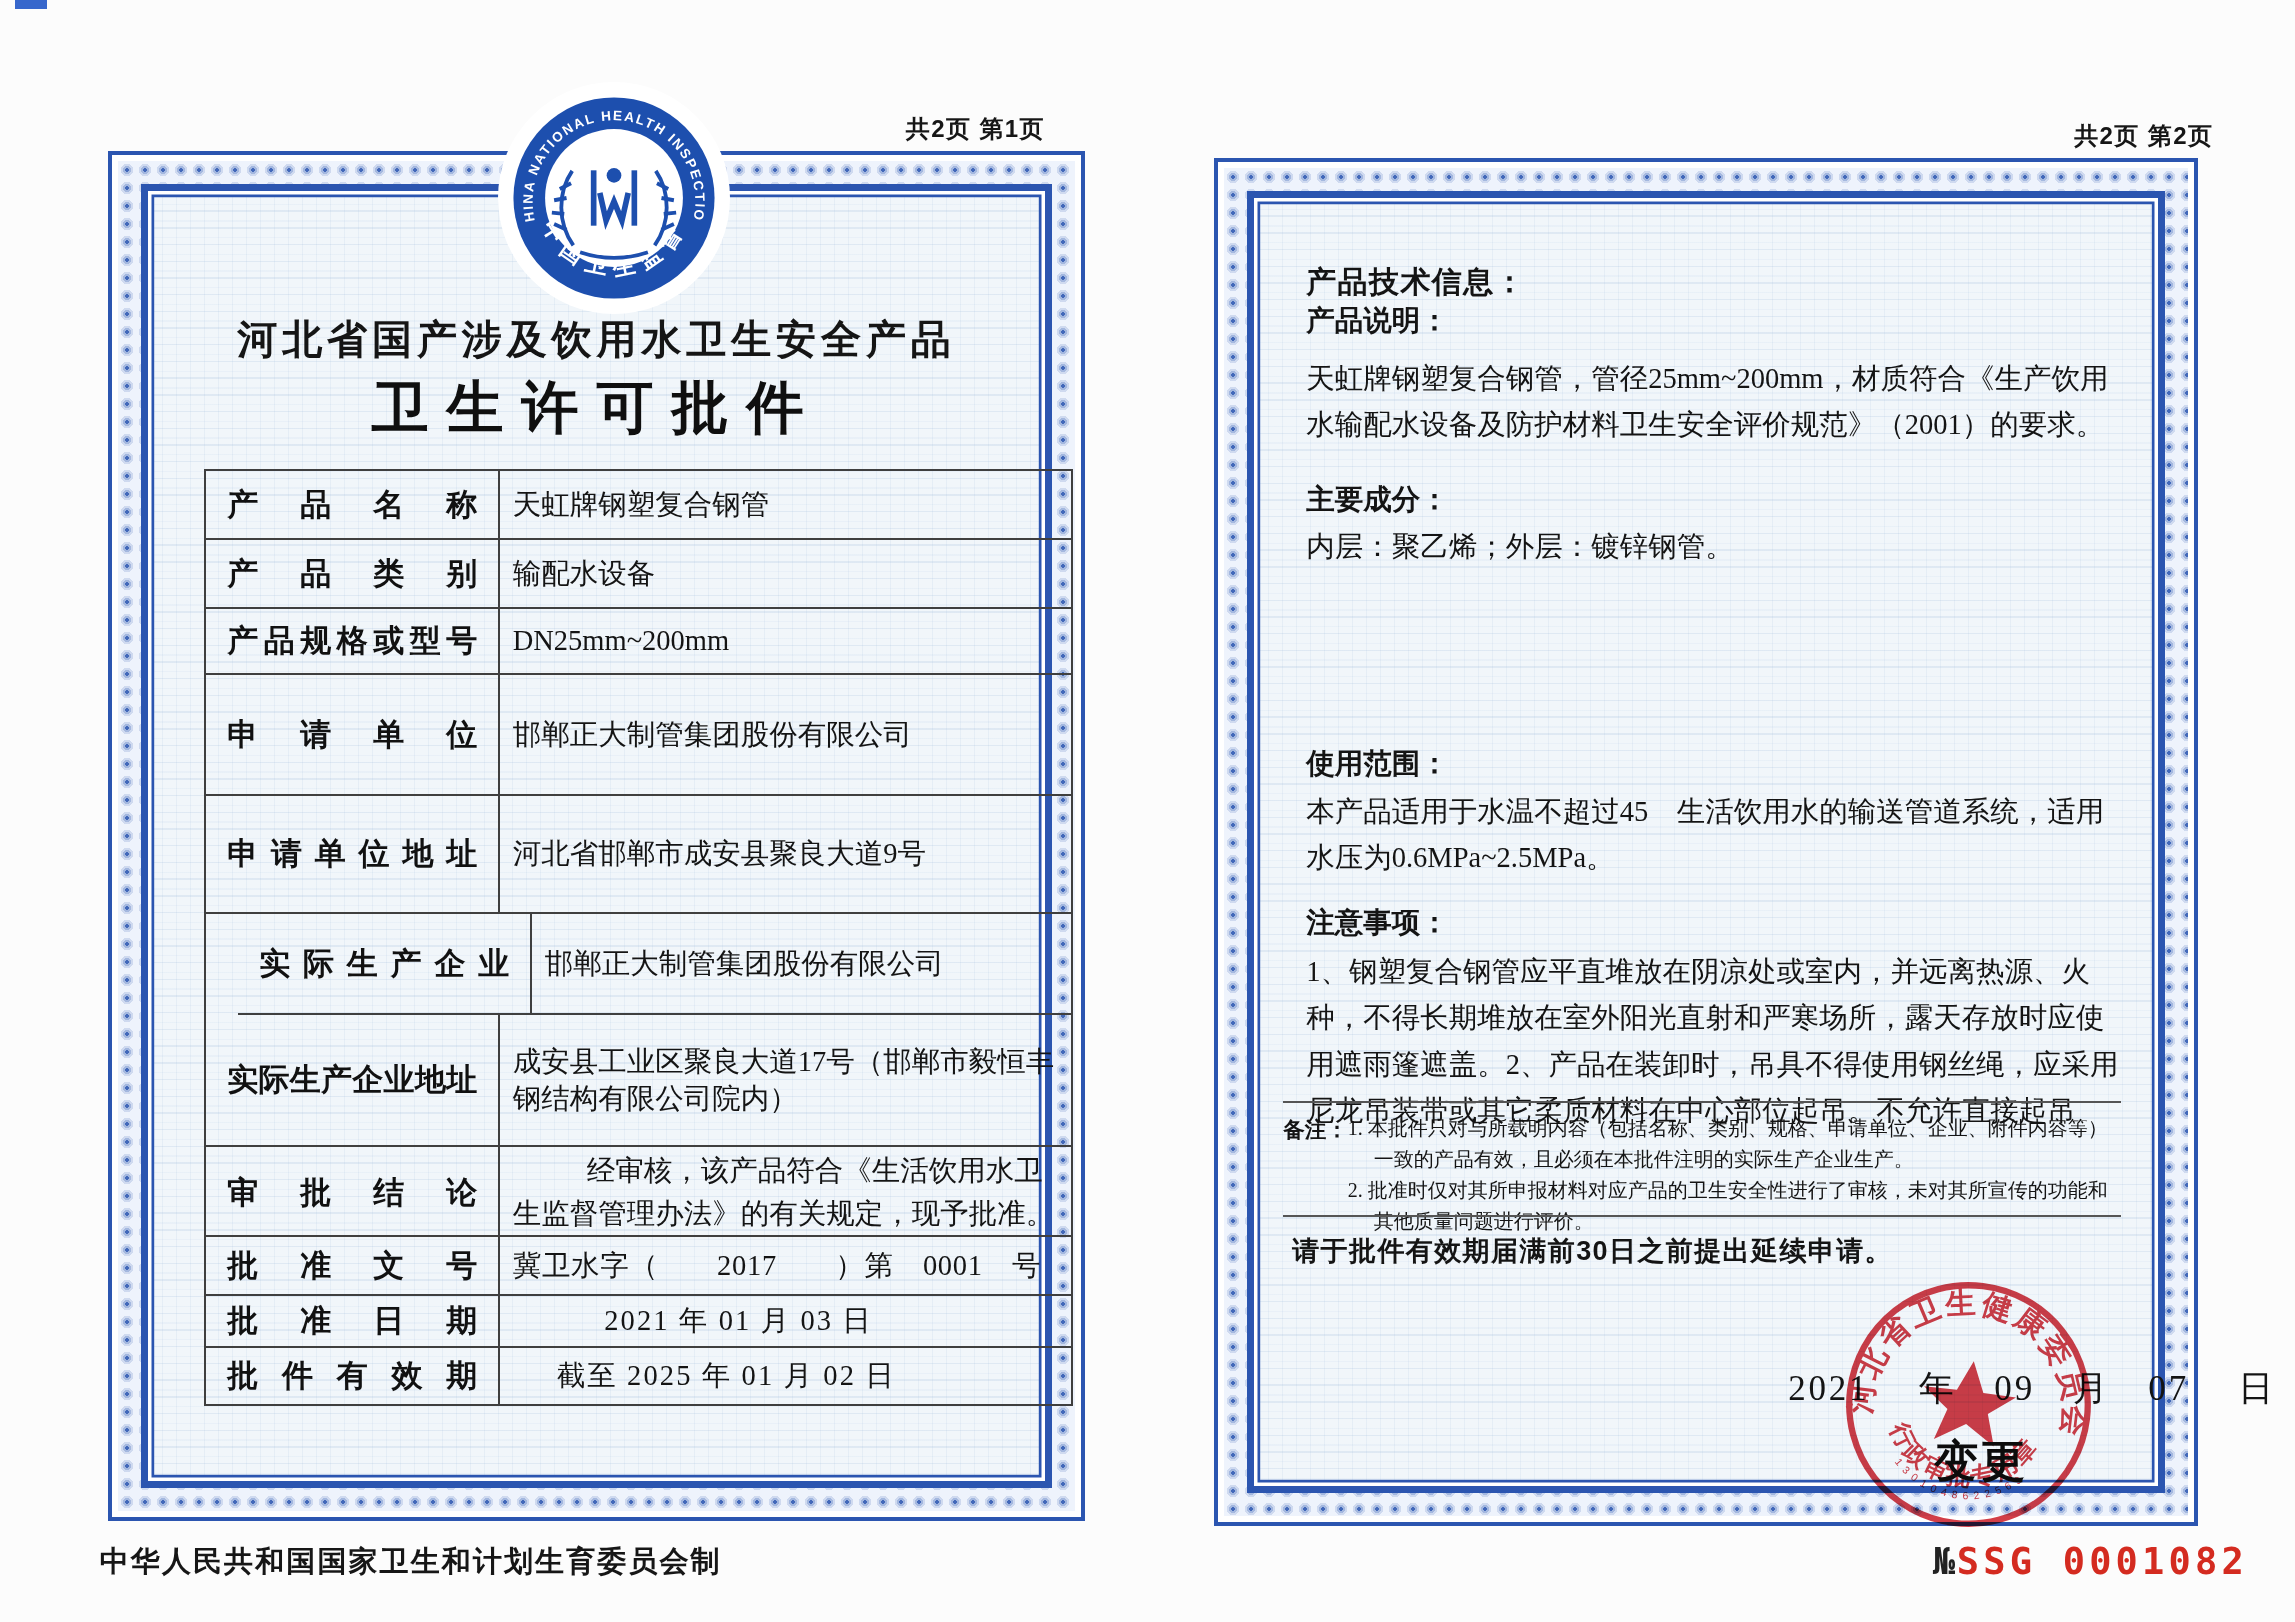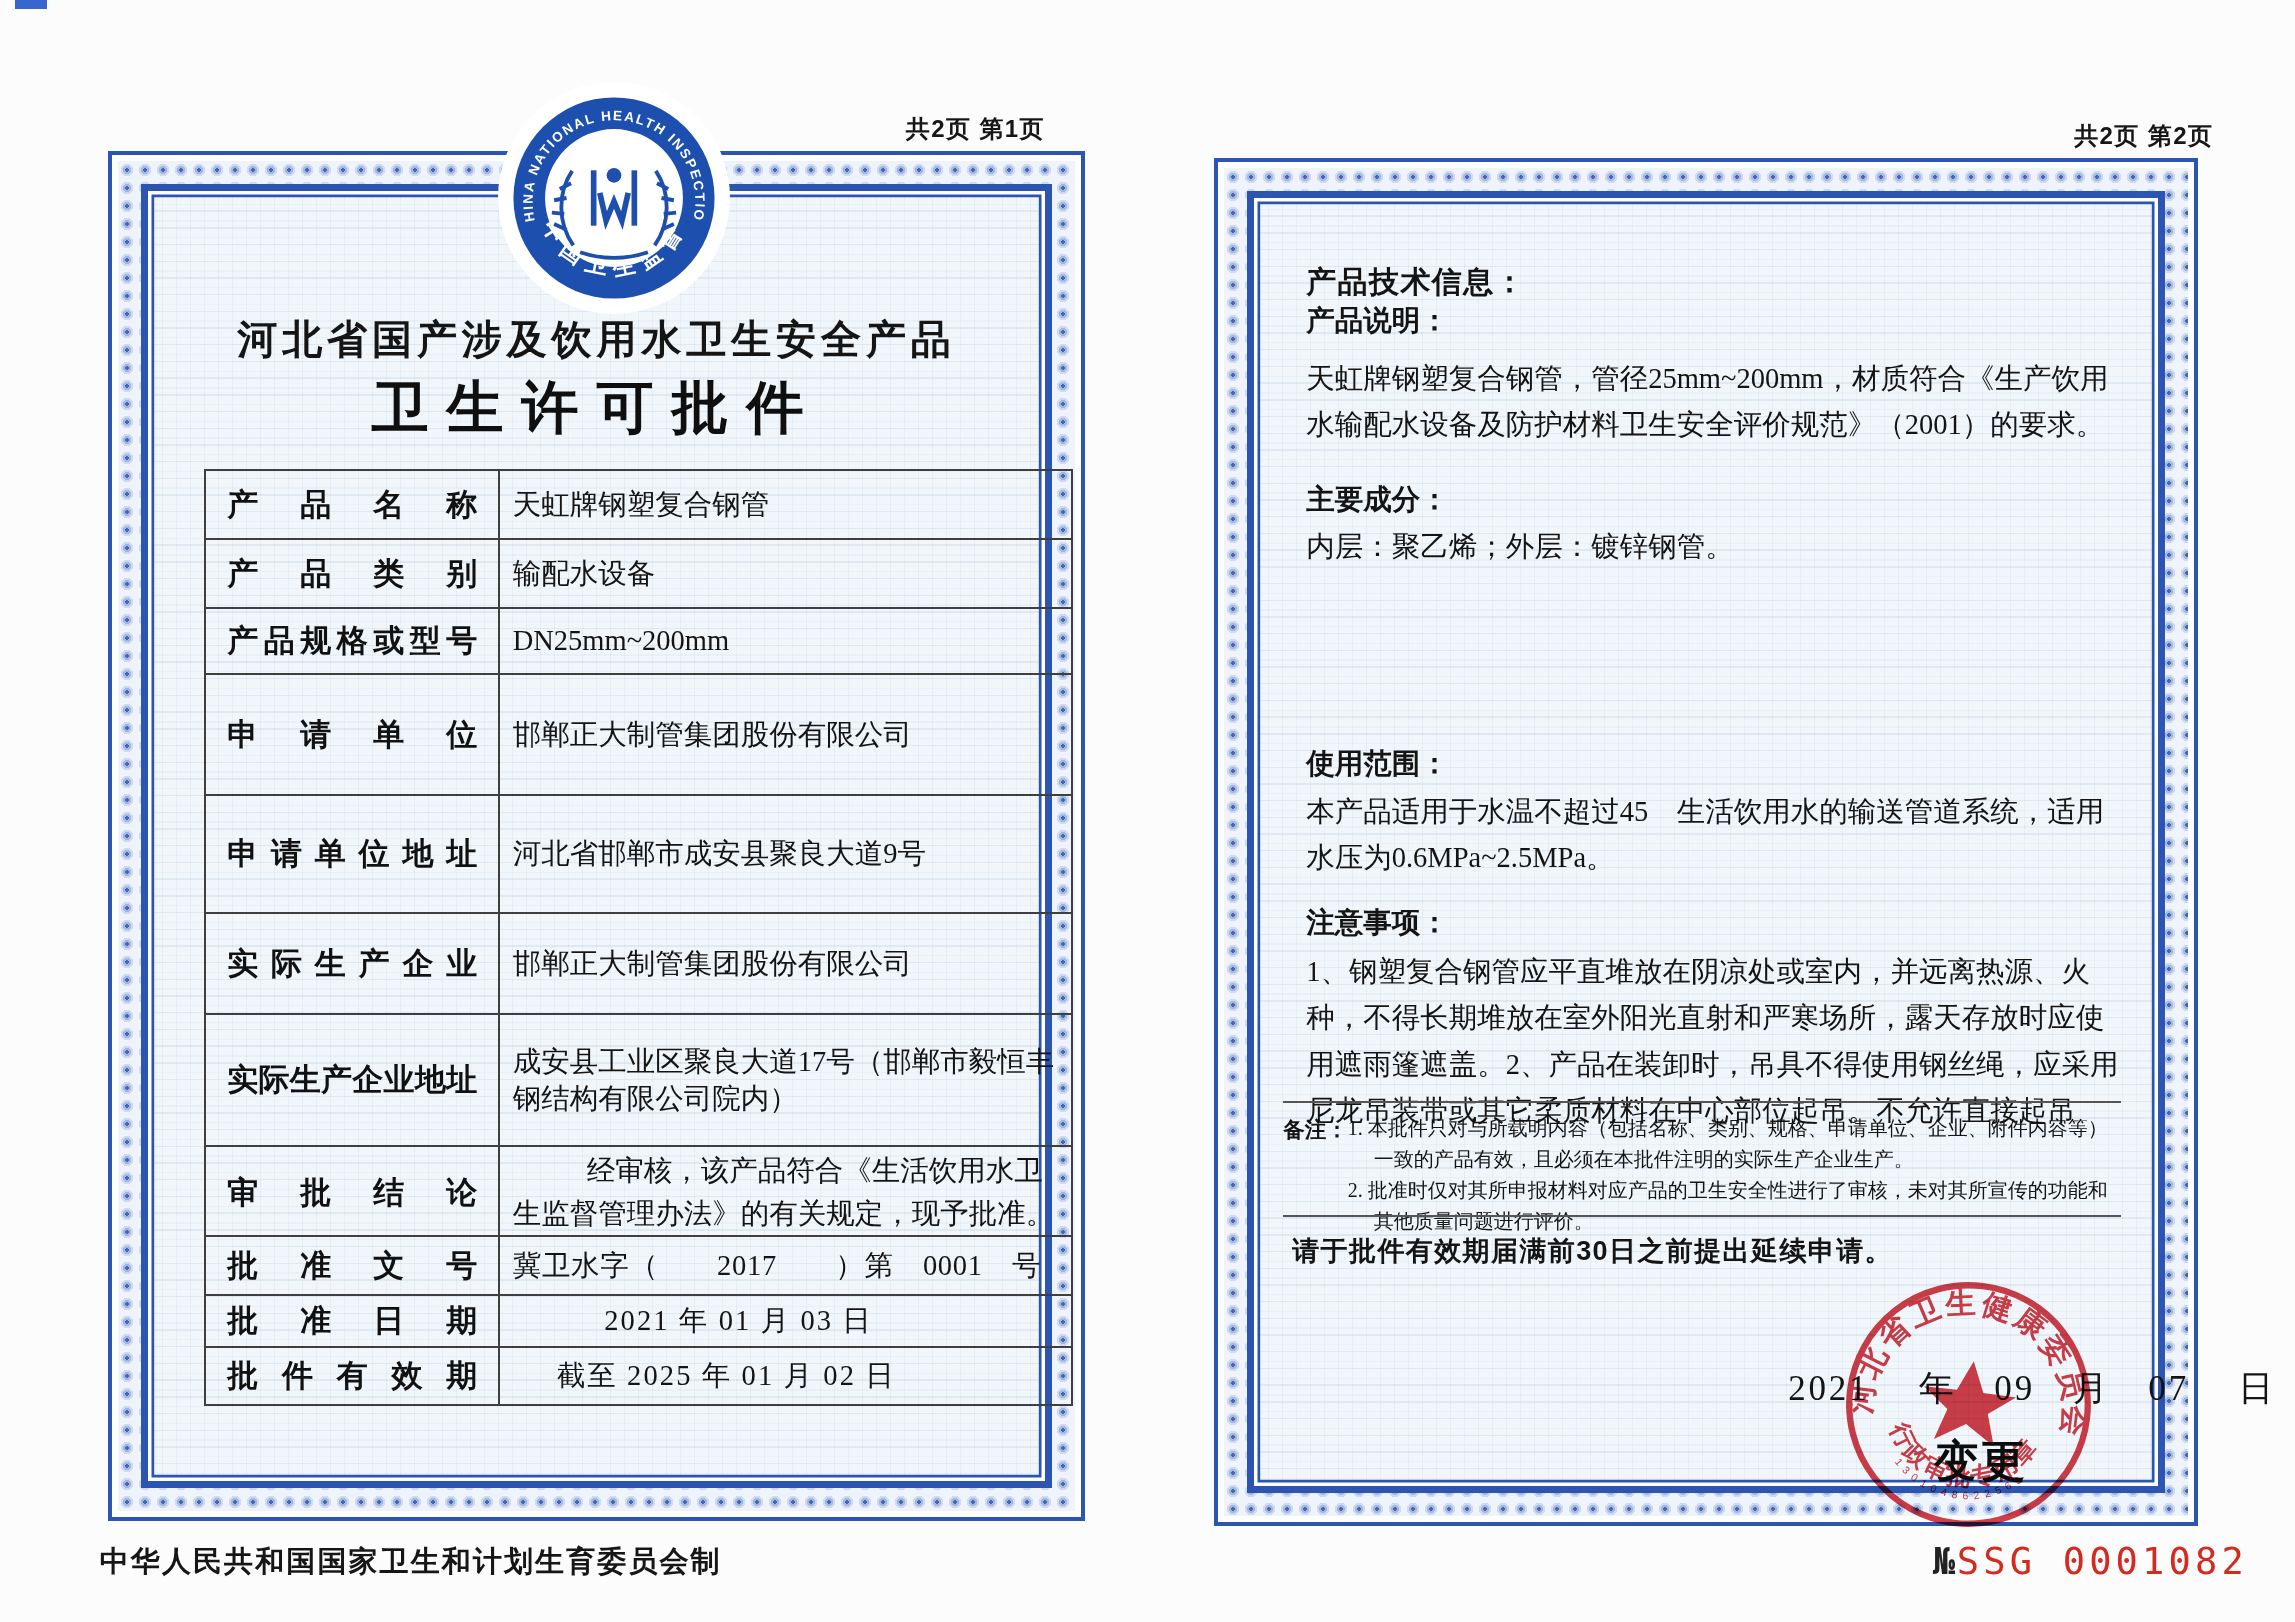--- a/index.html
+++ b/index.html
@@ -69,21 +69,21 @@
     position:absolute;top:278px;left:56px;width:869px;
     border:2.1px solid var(--grid);background:transparent;
   }
   .trow{display:grid;grid-template-columns:294px 1fr;border-bottom:2.1px solid var(--grid);}
   .trow:last-child{border-bottom:none;gap:44px;}
   .trow:nth-child(1){height:69px;}
   .trow:nth-child(2){height:69px;}
   .trow:nth-child(3){height:66px;}
   .trow:nth-child(4){height:121px;}
   .trow:nth-child(5){height:118px;}
-  .trow:nth-child(6){height:101px;}
+  .trow:nth-child(6){height:101px;margin-left:32px;}
   .trow:nth-child(7){height:132px;}
   .trow:nth-child(8){height:90px;}
   .trow:nth-child(9){height:59px;}
   .trow:nth-child(10){height:52px;}
   .trow:nth-child(11){height:56px;}
   .tlabel{
     border-right:2.1px solid var(--grid);display:flex;align-items:center;padding:0 21px;
     font-family:"Liberation Sans","DejaVu Sans",sans-serif;font-weight:bold;font-size:31px;color:#111;
   }
   .tlabel span{width:100%;text-align:justify;text-align-last:justify;}
@@ -131,21 +131,21 @@
   }
   .stamp{
     position:absolute;top:1069px;left:577px;width:275px;height:275px;z-index:4;
     mix-blend-mode:multiply;opacity:.93;
   }
   .serial{
     position:absolute;bottom:-57px;right:-50px;white-space:nowrap;
     font-family:"DejaVu Sans Mono","Liberation Mono",monospace;font-size:37px;letter-spacing:1.4px;
   }
   .serial .no{color:#222;font-weight:bold;}
-  .serial .code{color:var(--serial-red);font-weight:normal;letter-spacing:4.2px;}
+  .serial .code{color:var(--serial-red);font-weight:bold;letter-spacing:4.2px;}
 </style>
 </head>
 <body>
 
 <div class="scan-mark"></div>
 
 <div class="page p1">
   <div class="indicator">共2页  第1页</div>
 
   <div class="emblem">

